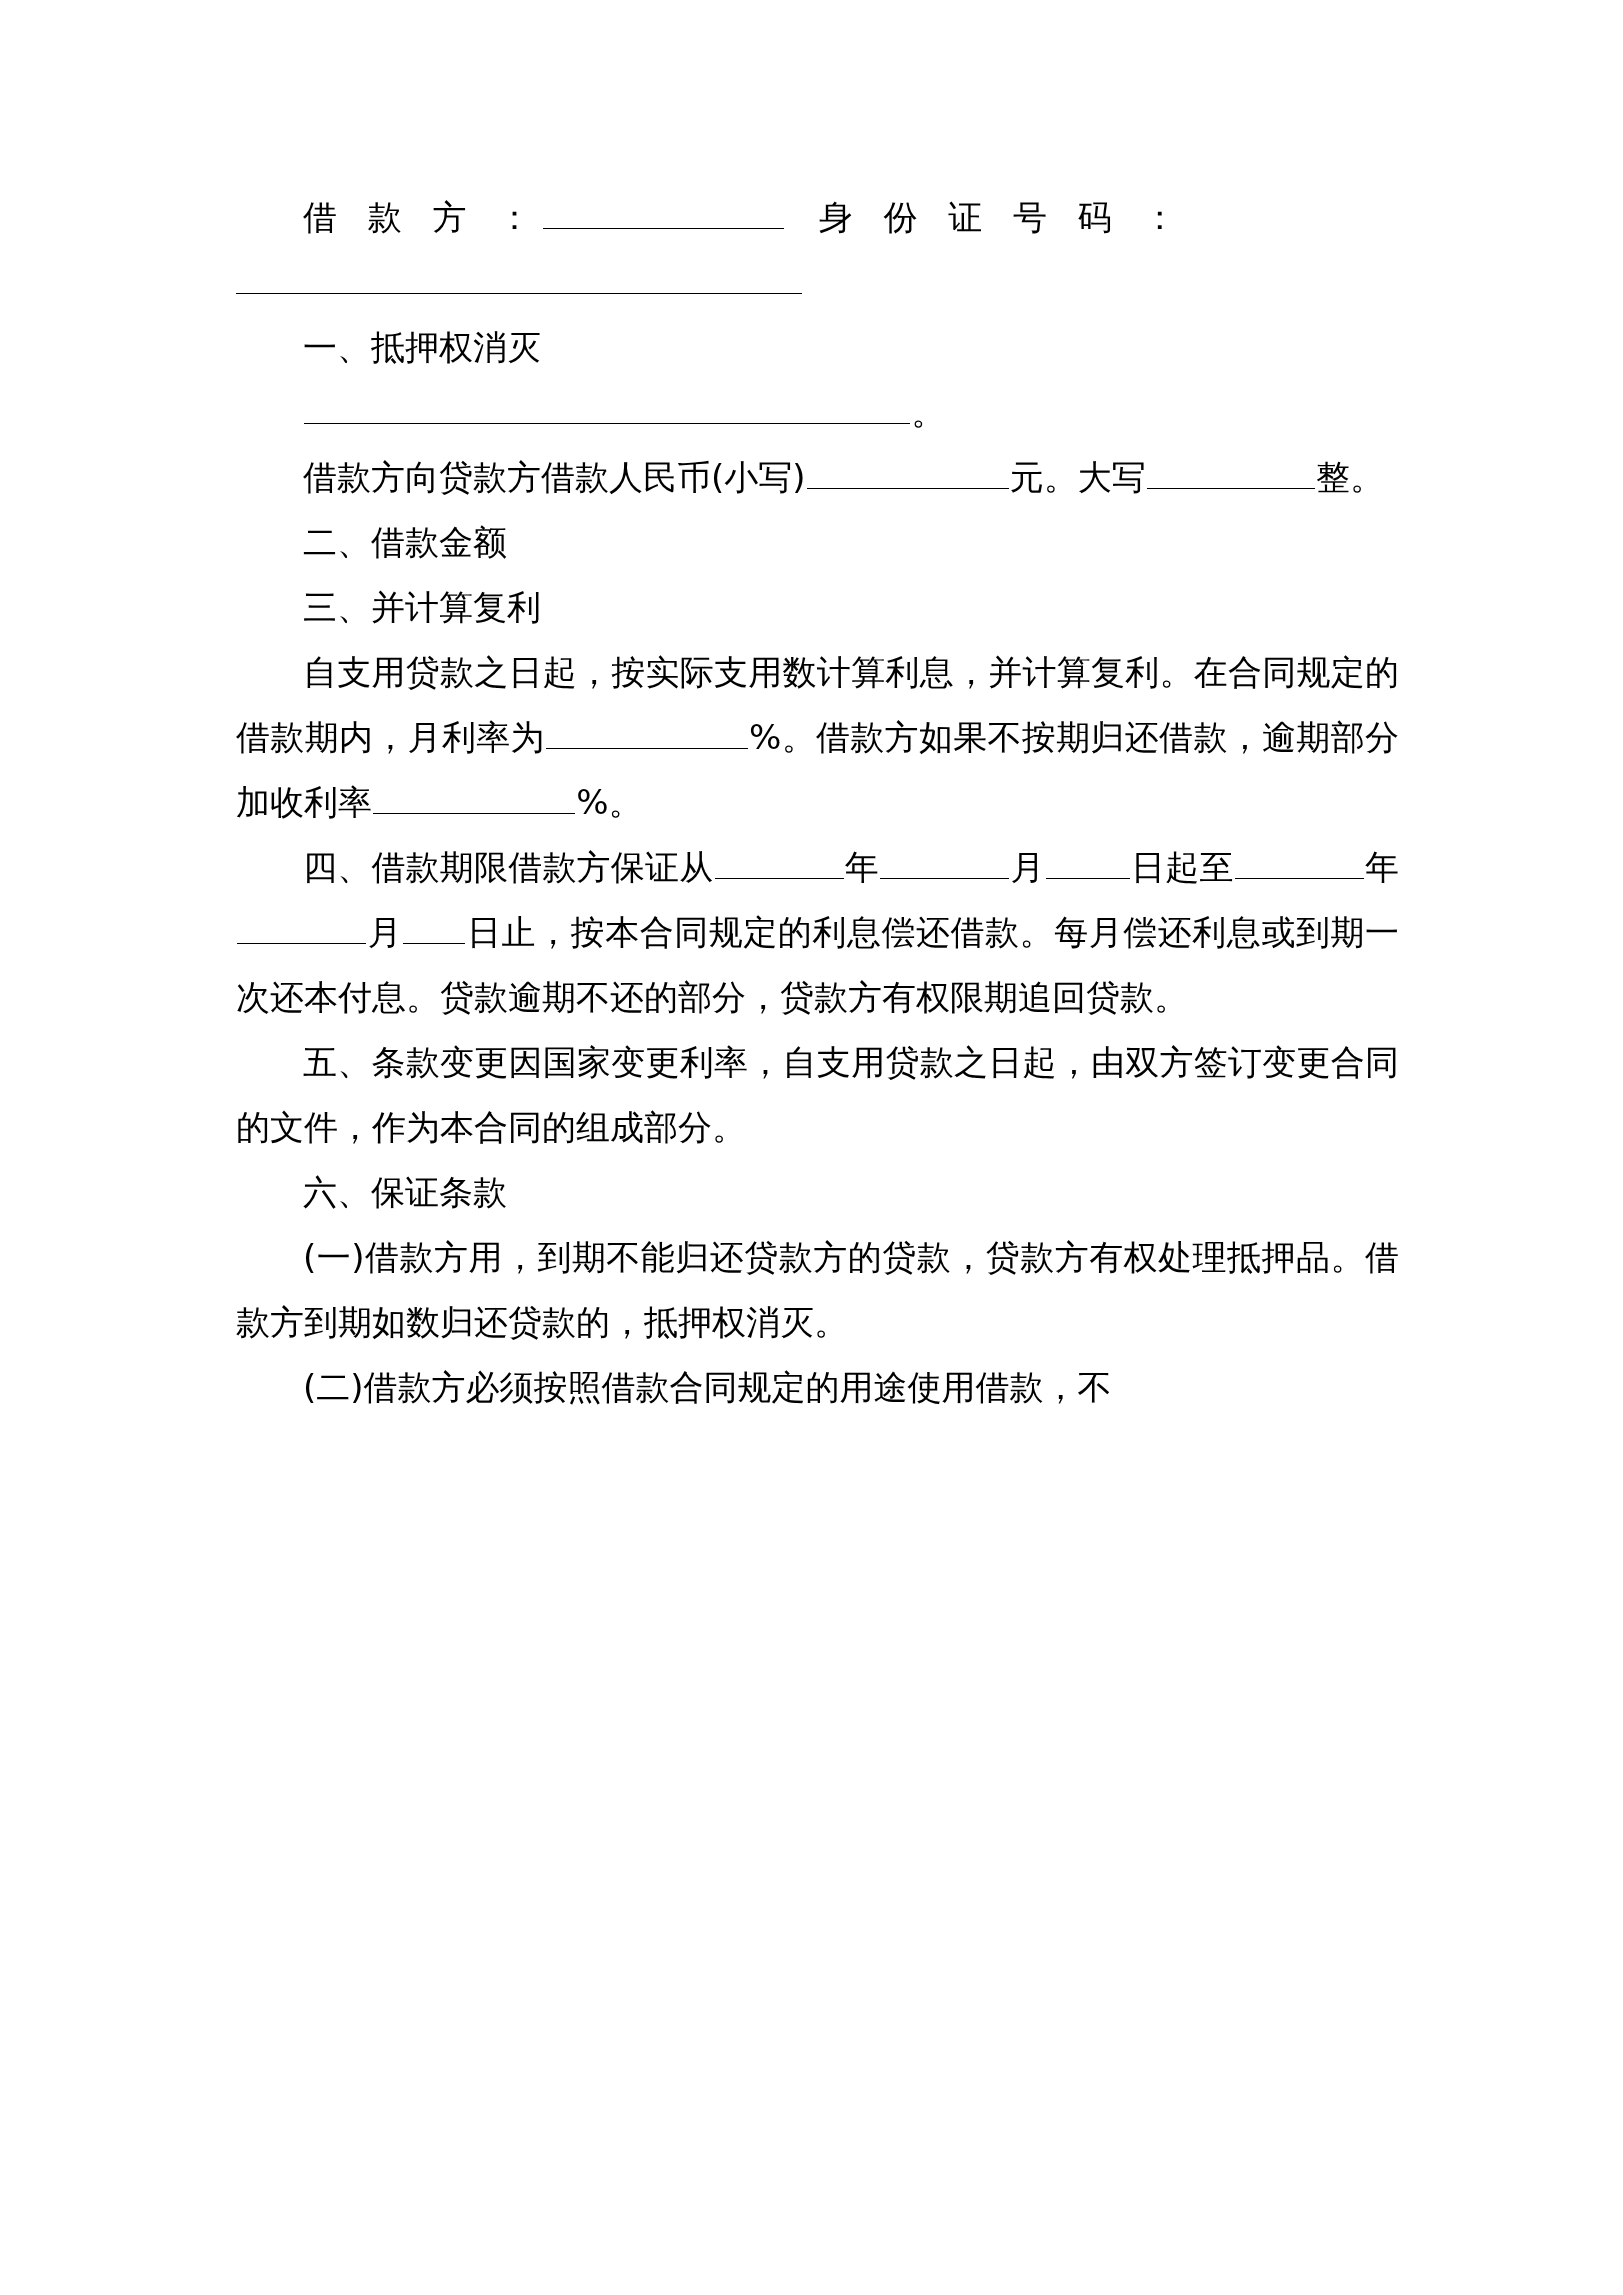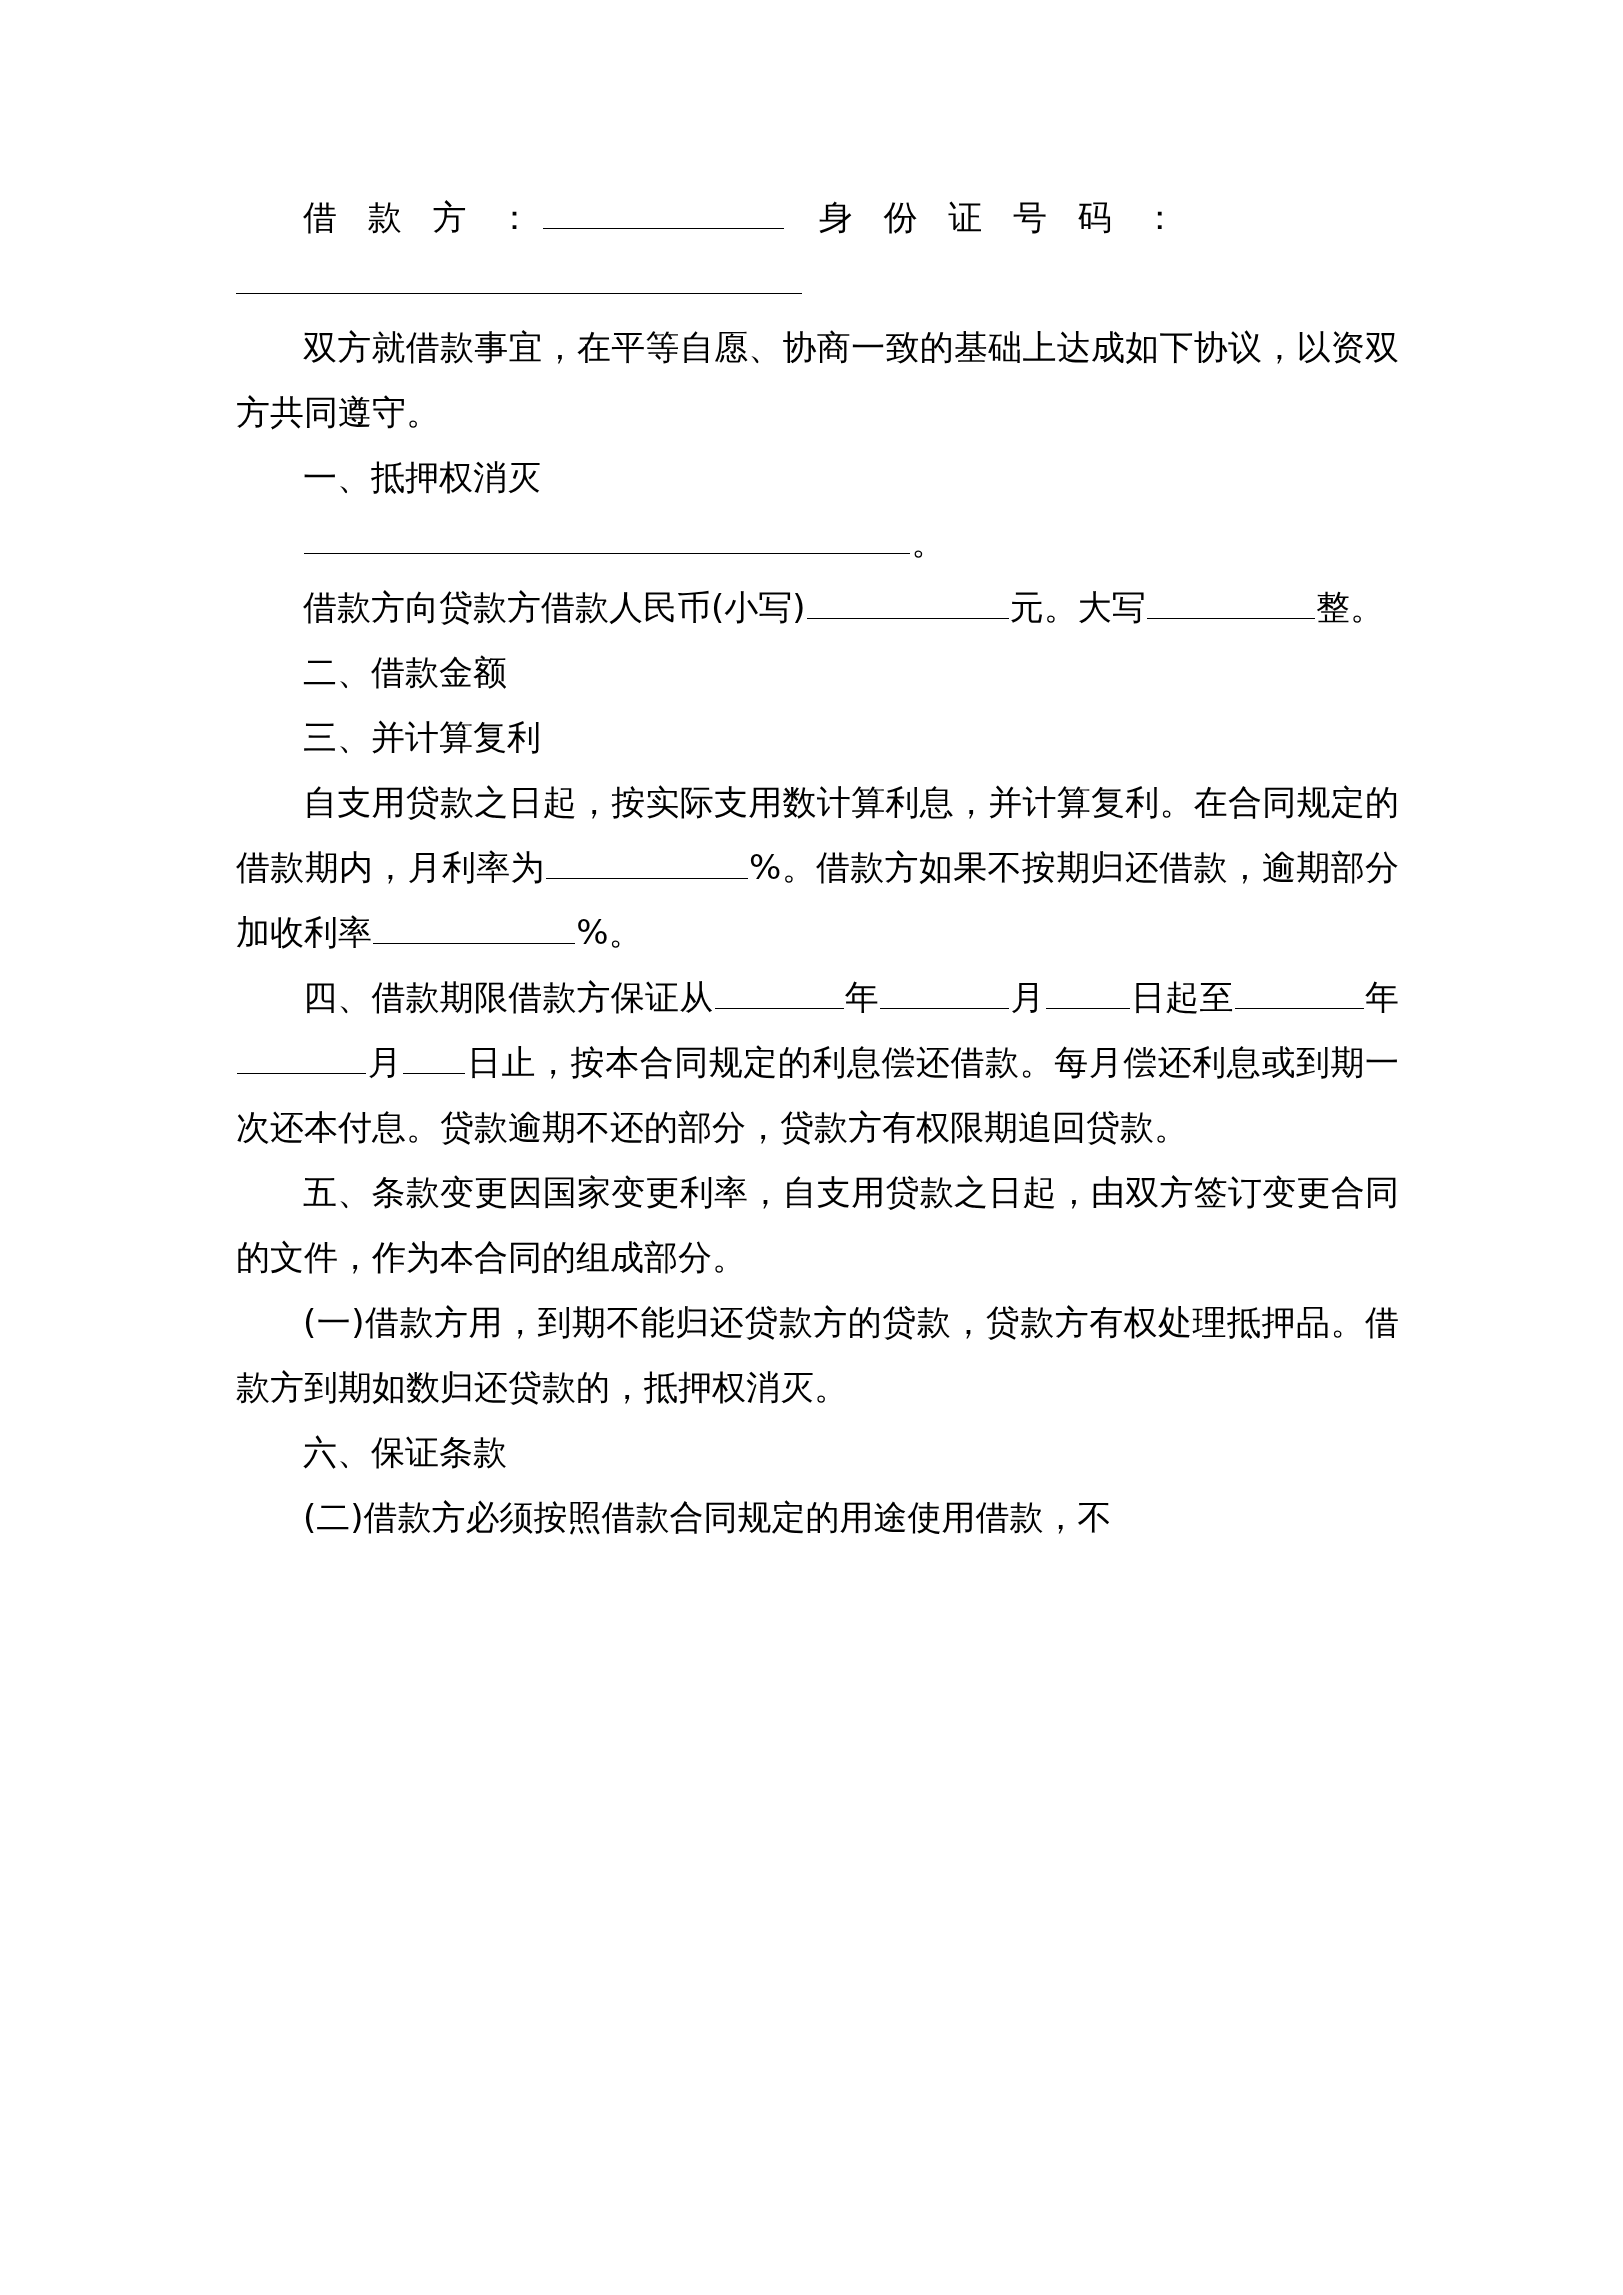--- a/index.html
+++ b/index.html
@@ -70,21 +70,20 @@
 <div class="page">
   <div class="doc-body">
 
     <p class="para head-line">
       <span class="spaced">借 款 方 ：</span><span class="blank b-xl"></span><span class="spaced" style="margin-left:34px;">身 份 证 号 码 ：</span>
     </p>
     <p class="para noindent">
       <span class="gap-line"></span>
     </p>
 
-    <p class="para">双方就借款事宜，在平等自愿、协商一致的基础上达成如下协议，以资双方共同遵守。</p>
 
     <p class="para">一、抵押权消灭</p>
     <p class="para">
       <span class="blank b-full" style="width:606px;"></span><span>。</span>
     </p>
 
     <p class="para">
       <span>借款方向贷款方借款人民币(小写)</span><span class="blank b-lg"></span><span>元。大写</span><span class="blank b-md"></span><span>整。</span>
     </p>
     <p class="para">二、借款金额</p>
@@ -93,19 +92,19 @@
     <p class="para">
       <span>自支用贷款之日起，按实际支用数计算利息，并计算复利。在合同规定的借款期内，月利率为</span><span class="blank b-lg"></span><span>%。借款方如果不按期归还借款，逾期部分加收利率</span><span class="blank b-lg"></span><span>%。</span>
     </p>
 
     <p class="para">
       <span>四、借款期限借款方保证从</span><span class="blank b-sm"></span><span>年</span><span class="blank b-sm"></span><span>月</span><span class="blank b-xs"></span><span>日起至</span><span class="blank b-sm"></span><span>年</span><span class="blank b-sm"></span><span>月</span><span class="blank b-xxs"></span><span>日止，按本合同规定的利息偿还借款。每月偿还利息或到期一次还本付息。贷款逾期不还的部分，贷款方有权限期追回贷款。</span>
     </p>
 
     <p class="para">五、条款变更因国家变更利率，自支用贷款之日起，由双方签订变更合同的文件，作为本合同的组成部分。</p>
 
+    <p class="para">六、保证条款</p>
     <p class="para">(一)借款方用，到期不能归还贷款方的贷款，贷款方有权处理抵押品。借款方到期如数归还贷款的，抵押权消灭。</p>
-    <p class="para">六、保证条款</p>
     <p class="para">(二)借款方必须按照借款合同规定的用途使用借款，不</p>
 
   </div>
 </div>
 
 
 </body></html>

